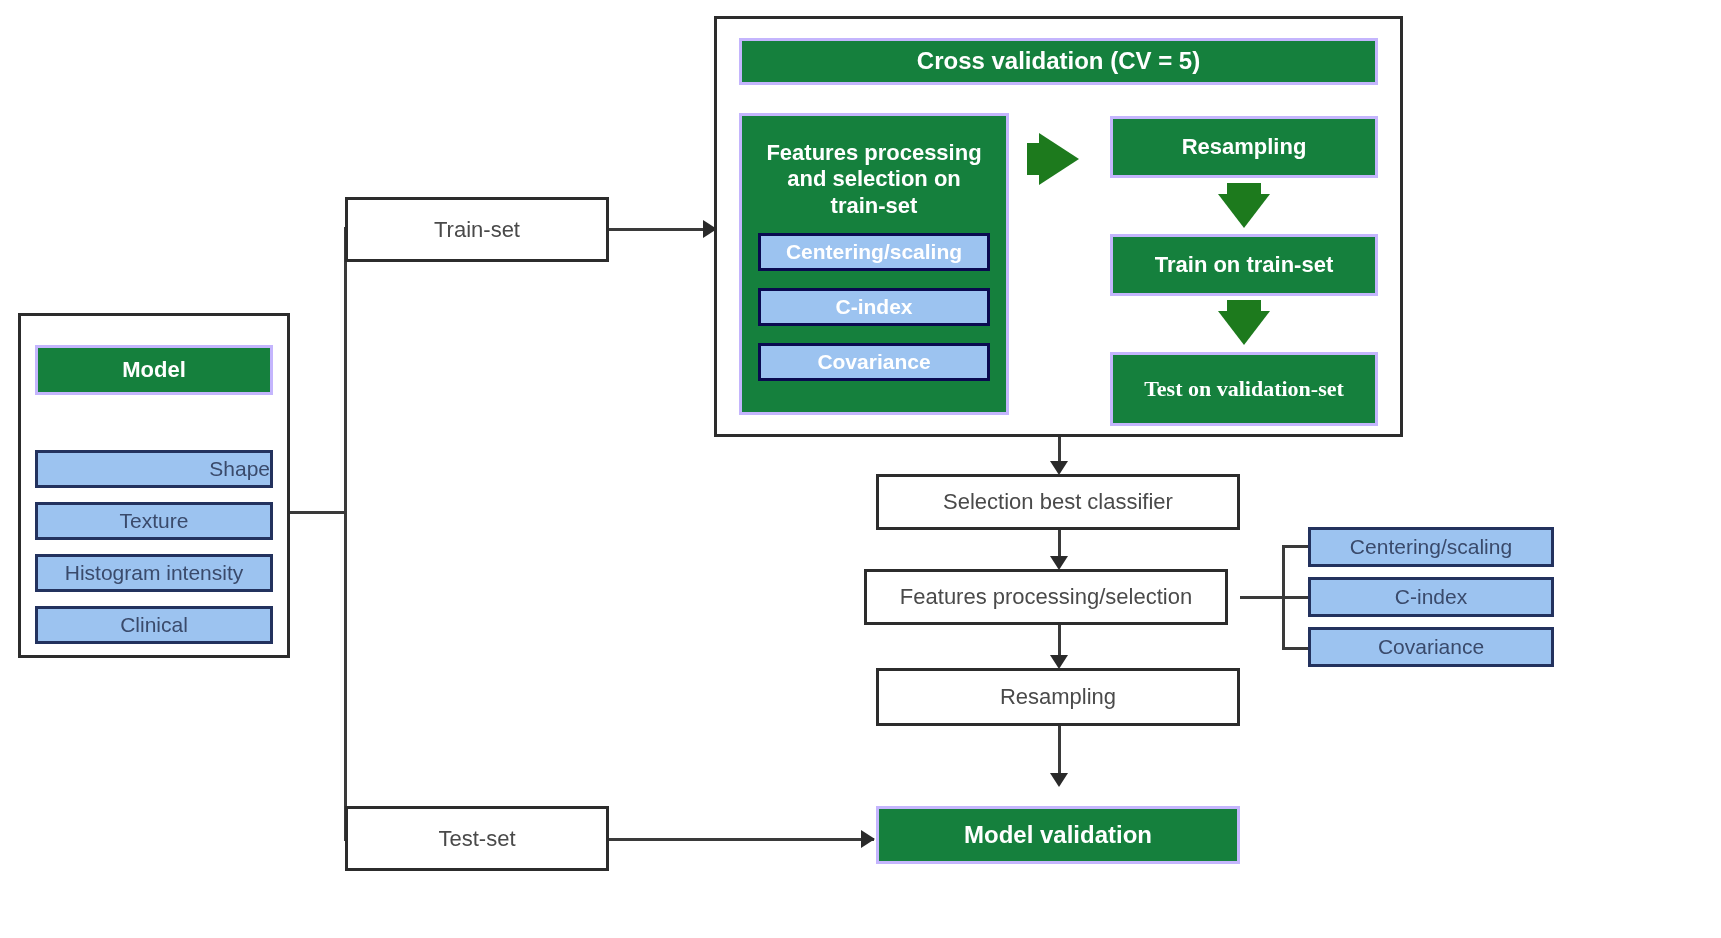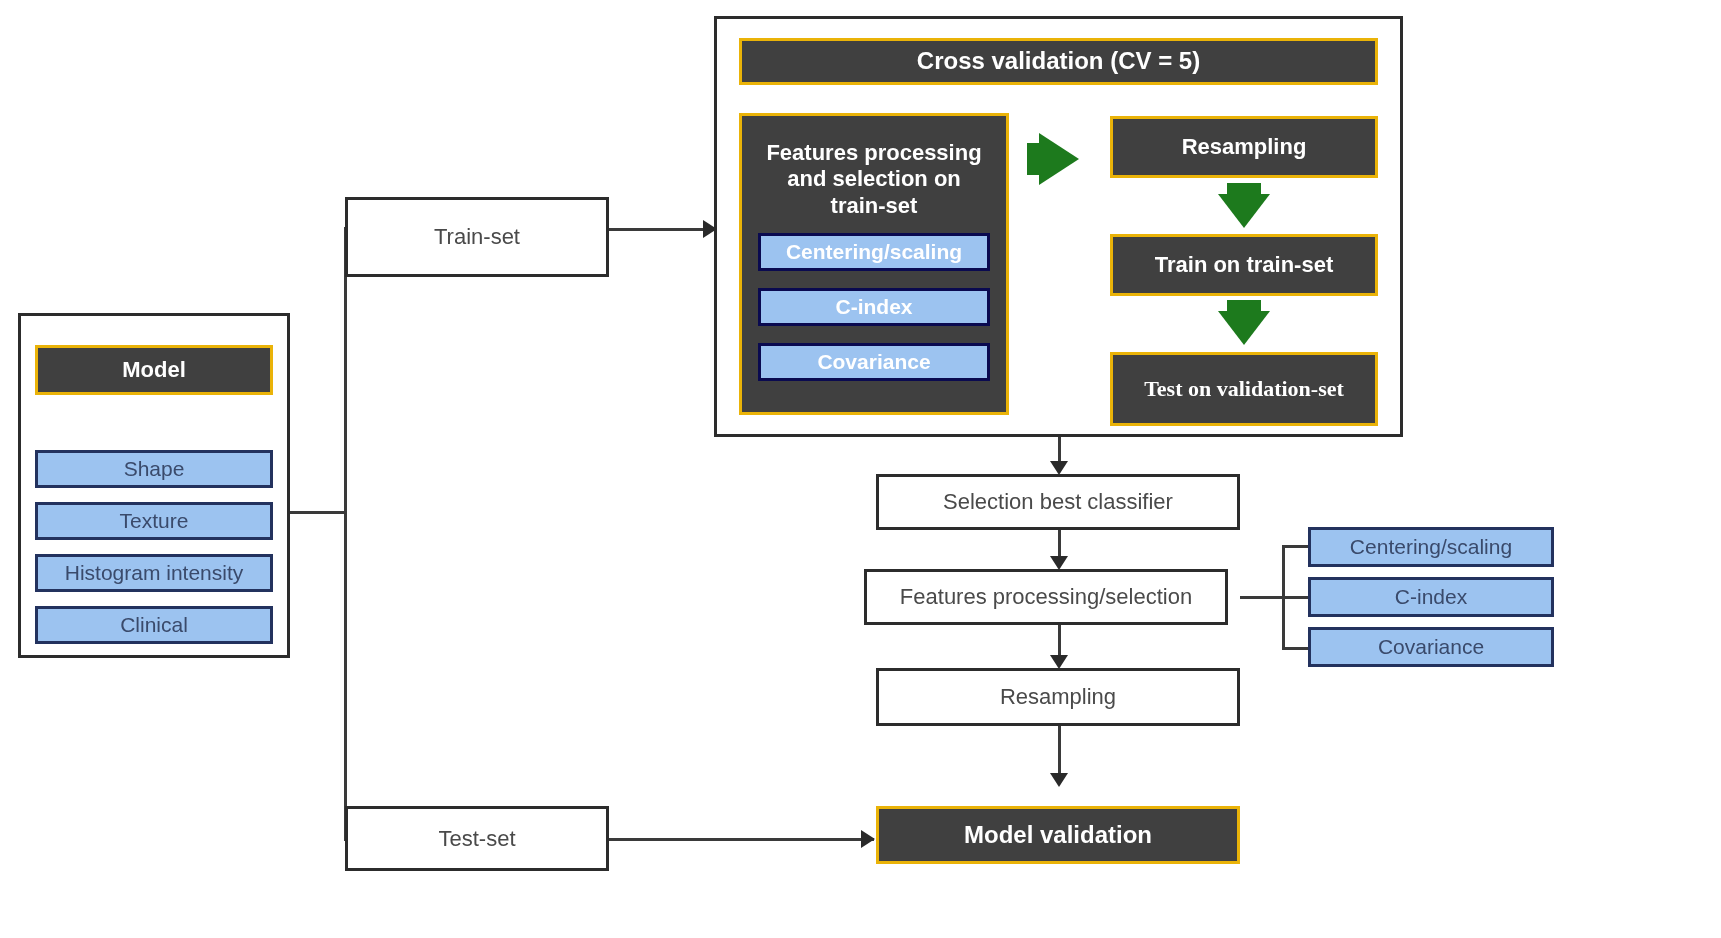--- a/index.html
+++ b/index.html
@@ -24,22 +24,22 @@
     text-align: center;
     line-height: 1.18;
   }
   .box-white {
     background: #ffffff;
     border: 3px solid #2c2c2c;
     color: #4a4a4a;
     font-size: 22px;
   }
   .box-navy {
-    background: #404040;
-    border: 3px solid #eab308;
+    background: #15803d;
+    border: 3px solid #c4b5fd;
     color: #ffffff;
     font-weight: bold;
     font-size: 22px;
   }
   .box-lightblue {
     background: #9cc3f0;
     border: 3px solid #23325e;
     color: #3a4a6b;
     font-size: 21px;
   }
@@ -105,42 +105,42 @@
 <body>
 
 <div id="canvas">
 
   <div class="panel" style="left:18px; top:313px; width:272px; height:345px;"></div>
 
   <div class="box box-navy" style="left:35px; top:345px; width:238px; height:50px;">
     <span>Model</span>
   </div>
 
-  <div class="box box-lightblue" style="left:35px; top:450px; width:238px; height:38px;">
+  <div class="box box-lightblue" style="left:35px; top:450px; width:238px; height:38px;justify-content:flex-end;">
     <span>Shape</span>
   </div>
   <div class="box box-lightblue" style="left:35px; top:502px; width:238px; height:38px;">
     <span>Texture</span>
   </div>
   <div class="box box-lightblue" style="left:35px; top:554px; width:238px; height:38px;">
     <span>Histogram intensity</span>
   </div>
   <div class="box box-lightblue" style="left:35px; top:606px; width:238px; height:38px;">
     <span>Clinical</span>
   </div>
 
   <div class="ln ln-h" style="left:290px; top:511px; width:56px;"></div>
 
   <div class="ln ln-v" style="left:344px; top:227px; height:614px;"></div>
 
   <div class="ln ln-h" style="left:344px; top:227px; width:36px;"></div>
 
   <div class="ln ln-h" style="left:344px; top:838px; width:36px;"></div>
 
-  <div class="box box-white" style="left:345px; top:197px; width:264px; height:80px;">
+  <div class="box box-white" style="left:345px; top:197px; width:264px; height:65px;">
     <span>Train-set</span>
   </div>
 
   <div class="ln ln-h" style="left:609px; top:228px; width:107px;"></div>
   <div class="arrow-head arrow-right" style="left:703px; top:220px;"></div>
 
   <div class="box box-white" style="left:345px; top:806px; width:264px; height:65px;">
     <span>Test-set</span>
   </div>
 

